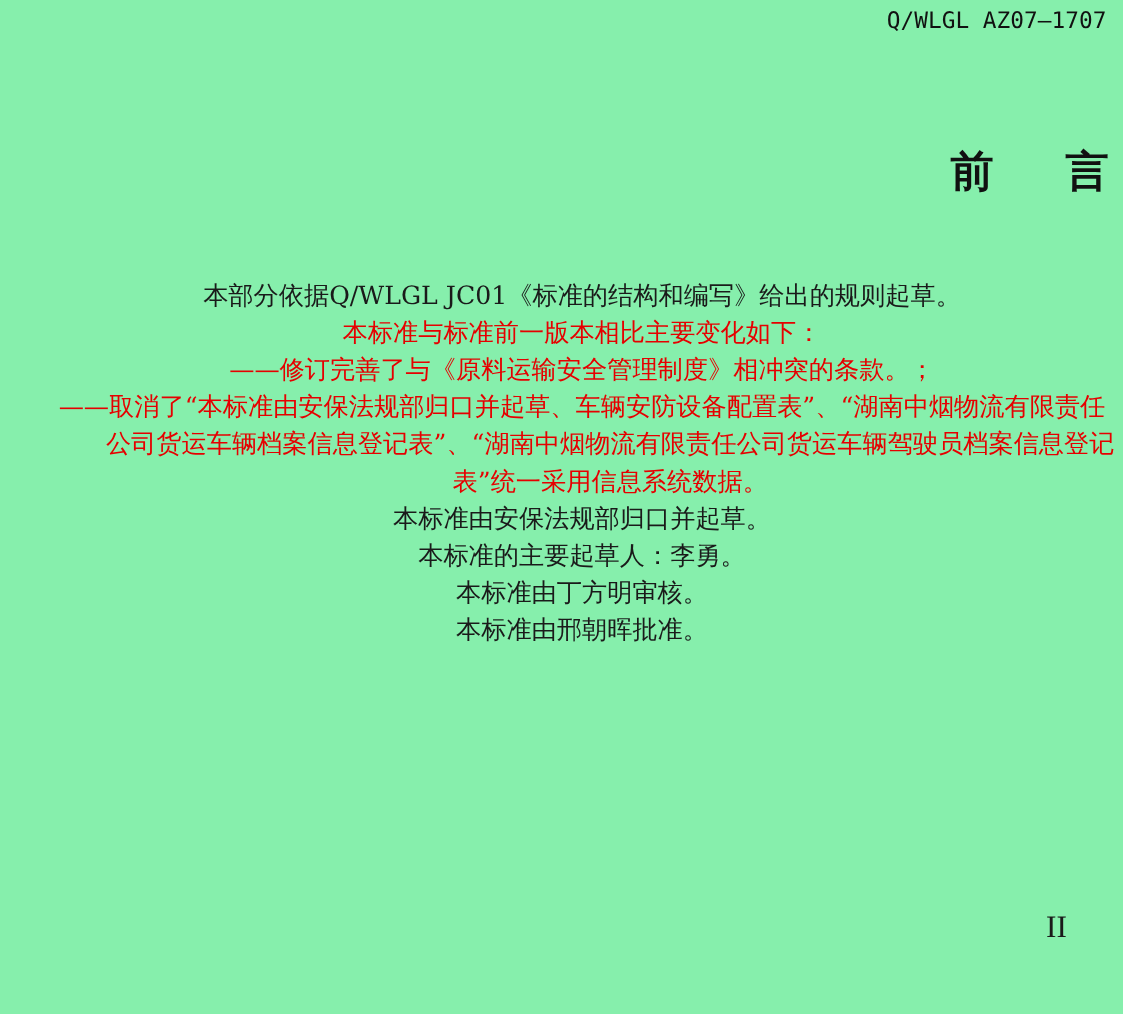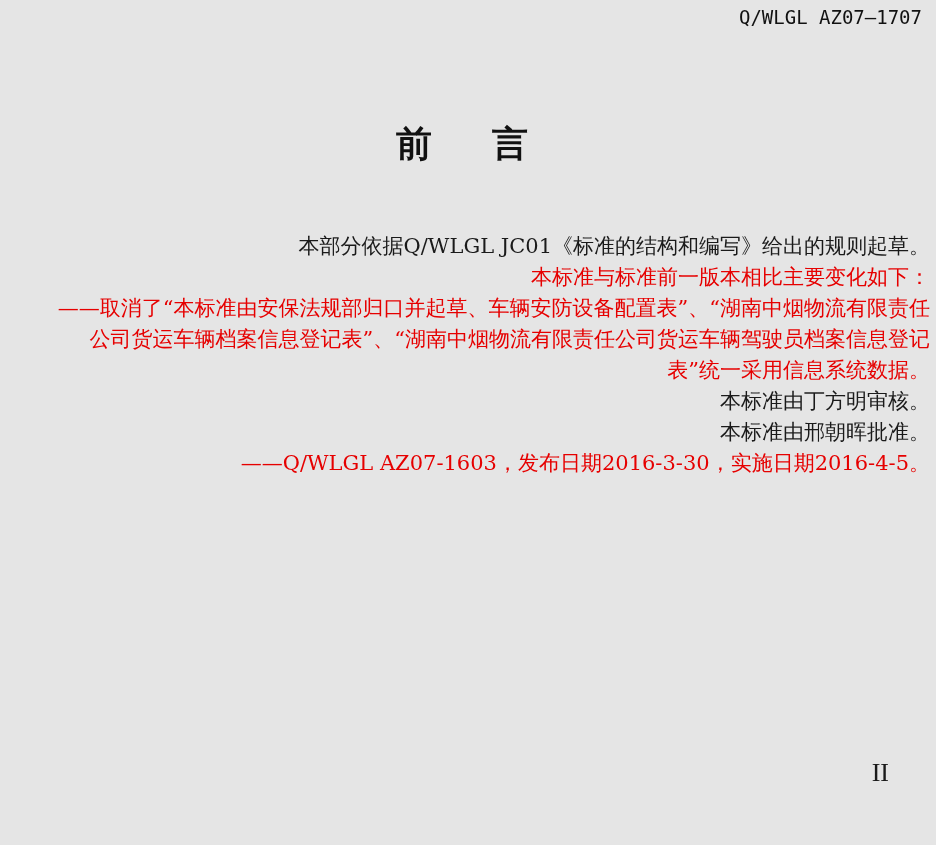--- a/index.html
+++ b/index.html
@@ -1,55 +1,55 @@
 <!DOCTYPE html>
 <html><head>
 <meta charset="utf-8">
 <style>
   * { box-sizing: border-box; }
   html, body { margin: 0; padding: 0; background: #ffffff; }
   .page {
     position: relative;
     width: 936px;
     height: 845px;
-    background: #e5e5e5;
+    background: #86efac;
     overflow: hidden;
     font-family: "DejaVu Serif", "Liberation Serif", serif;
   }
   .header-code {
     position: absolute;
     top: 6px;
     right: 14px;
     font-family: "DejaVu Sans Mono", "Liberation Mono", monospace;
     font-size: 19px;
     color: #111111;
     white-space: nowrap;
   }
   .page-title {
     position: absolute;
     top: 123px;
     left: 0;
     right: 0;
-    text-align: center;
+    text-align: right;
     font-family: "DejaVu Sans", "Liberation Sans", sans-serif;
     font-weight: bold;
     font-size: 36px;
     line-height: 42px;
     letter-spacing: 12px;
     color: #111111;
     white-space: pre;
   }
   .body-text {
     position: absolute;
     top: 231px;
     left: 40px;
     width: 890px;
     font-size: 21px;
     line-height: 31px;
-    text-align: right;
+    text-align: center;
   }
   .body-text p {
     margin: 0;
     padding: 0;
   }
   .body-text p.black { color: #1a1a1a; }
   .body-text p.red { color: #e60000; }
   .body-text p.hanging {
     padding-left: 47px;
     text-indent: -47px;
@@ -68,21 +68,23 @@
 
 <div class="page">
 
   <div class="header-code">Q/WLGL AZ07—1707</div>
 
   <div class="page-title">前　言</div>
 
   <div class="body-text">
       <p class="black">本部分依据Q/WLGL JC01《标准的结构和编写》给出的规则起草。</p>
       <p class="red">本标准与标准前一版本相比主要变化如下：</p>
+      <p class="red">——修订完善了与《原料运输安全管理制度》相冲突的条款。；</p>
       <p class="red hanging">——取消了“本标准由安保法规部归口并起草、车辆安防设备配置表”、“湖南中烟物流有限责任公司货运车辆档案信息登记表”、“湖南中烟物流有限责任公司货运车辆驾驶员档案信息登记表”统一采用信息系统数据。</p>
+      <p class="black">本标准由安保法规部归口并起草。</p>
+      <p class="black">本标准的主要起草人：李勇。</p>
       <p class="black">本标准由丁方明审核。</p>
       <p class="black">本标准由邢朝晖批准。</p>
-      <p class="red">——Q/WLGL AZ07-1603，发布日期2016-3-30，实施日期2016-4-5。</p>
     </div>
 
   <div class="page-number">II</div>
 
 </div>
 
 </body></html>

